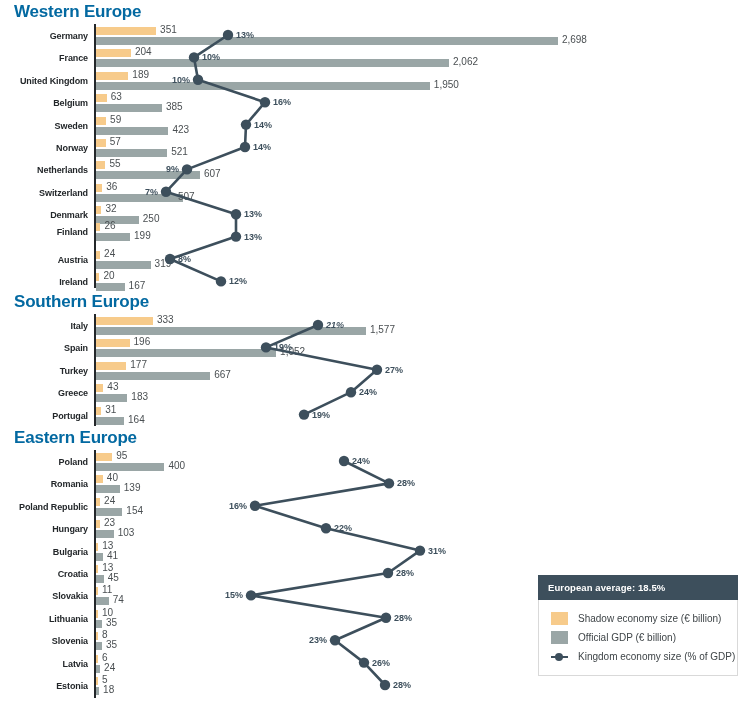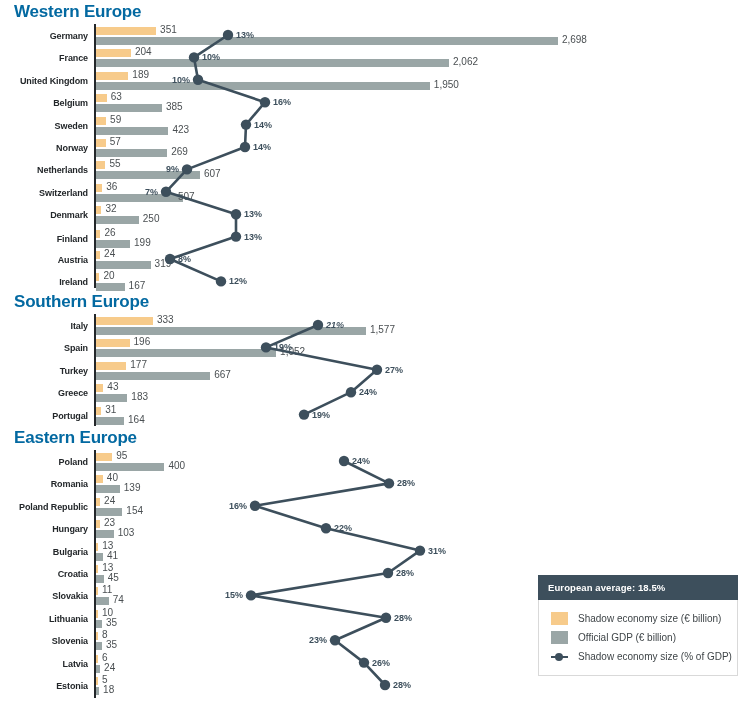--- a/index.html
+++ b/index.html
@@ -115,21 +115,21 @@
           <div class="bar shadow" style="width: 10.1008px;"></div>
           <div class="bar gdp" style="width: 72.4176px;"></div>
           <div class="barval shadow" style="left: 110.101px; text-align: right;">59</div>
           <div class="barval gdp" style="left: 172.418px;">423</div>
         </div>
         <div class="row" style="top: 136px;">
           <div class="country">Norway</div>
           <div class="bar shadow" style="width: 9.7584px;"></div>
           <div class="bar gdp" style="width: 71.2192px;"></div>
           <div class="barval shadow" style="left: 109.758px;">57</div>
-          <div class="barval gdp" style="left: 171.219px;">269</div>
+          <div class="barval gdp" style="left: 171.219px;">521</div>
         </div>
         <div class="row" style="top: 158.4px;">
           <div class="country">Netherlands</div>
           <div class="bar shadow" style="width: 9.416px;"></div>
           <div class="bar gdp" style="width: 103.918px;"></div>
           <div class="barval shadow" style="left: 109.416px;">55</div>
           <div class="barval gdp" style="left: 203.918px;">607</div>
         </div>
         <div class="row" style="top: 180.8px;">
           <div class="country">Switzerland</div>
@@ -138,21 +138,21 @@
           <div class="barval shadow" style="left: 106.163px;">36</div>
           <div class="barval gdp" style="left: 178px;">507</div>
         </div>
         <div class="row" style="top: 203.2px;">
           <div class="country">Denmark</div>
           <div class="bar shadow" style="width: 5.4784px;"></div>
           <div class="bar gdp" style="width: 42.8px;"></div>
           <div class="barval shadow" style="left: 105.478px;">32</div>
           <div class="barval gdp" style="left: 142.8px;">250</div>
         </div>
-        <div class="row" style="top: 227px;">
+        <div class="row" style="top: 220px;">
           <div class="country">Finland</div>
           <div class="bar shadow" style="width: 4.4512px;"></div>
           <div class="bar gdp" style="width: 34.0688px;"></div>
           <div class="barval shadow" style="left: 104.451px;">26</div>
           <div class="barval gdp" style="left: 134.069px;">199</div>
         </div>
         <div class="row" style="top: 248px;">
           <div class="country">Austria</div>
           <div class="bar shadow" style="width: 4.1088px;"></div>
           <div class="bar gdp" style="width: 54.6128px;"></div>
@@ -372,18 +372,18 @@
       <div class="legend-row">
         <span class="swatch orange"></span>
         <span class="legend-label">Shadow economy size (€ billion)</span>
       </div>
       <div class="legend-row">
         <span class="swatch gray"></span>
         <span class="legend-label">Official GDP (€ billion)</span>
       </div>
       <div class="legend-row">
         <span class="swatch marker"></span>
-        <span class="legend-label">Shadow economy size (% of GDP)</span>
+        <span class="legend-label">Kingdom economy size (% of GDP)</span>
       </div>
     </div>
   </div>
 
 </div>
 
 </body></html>

